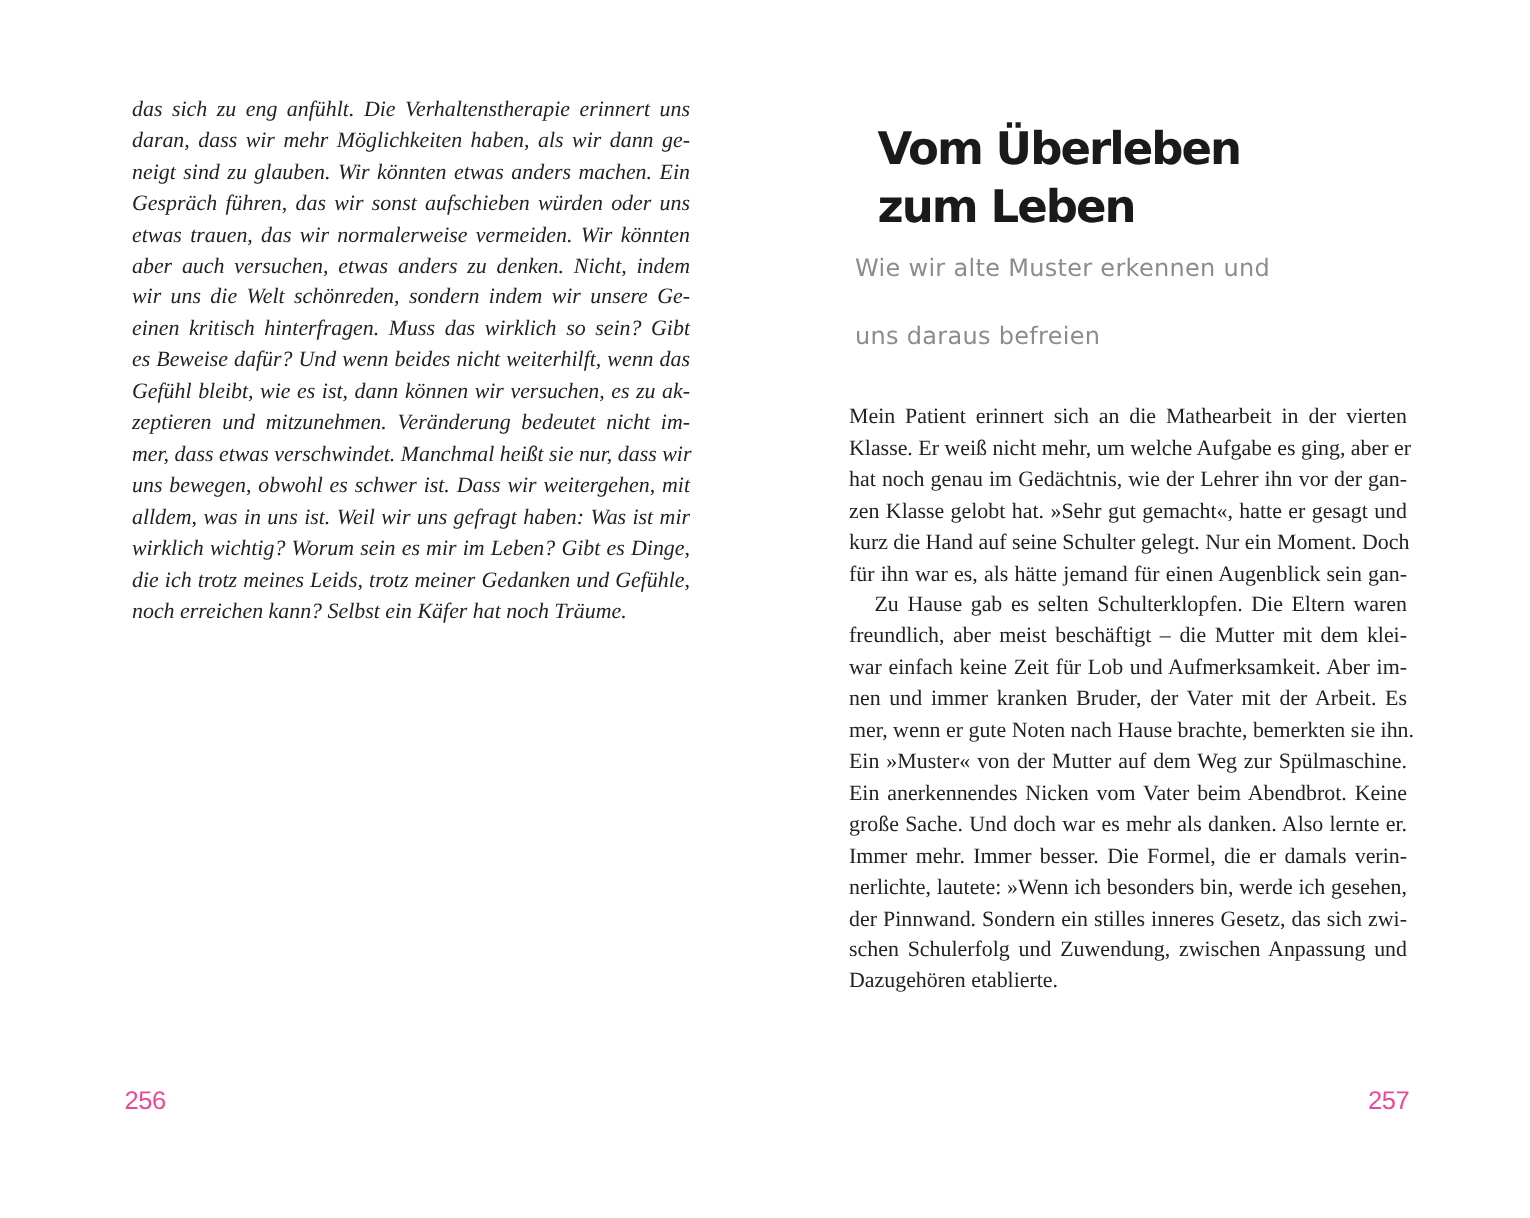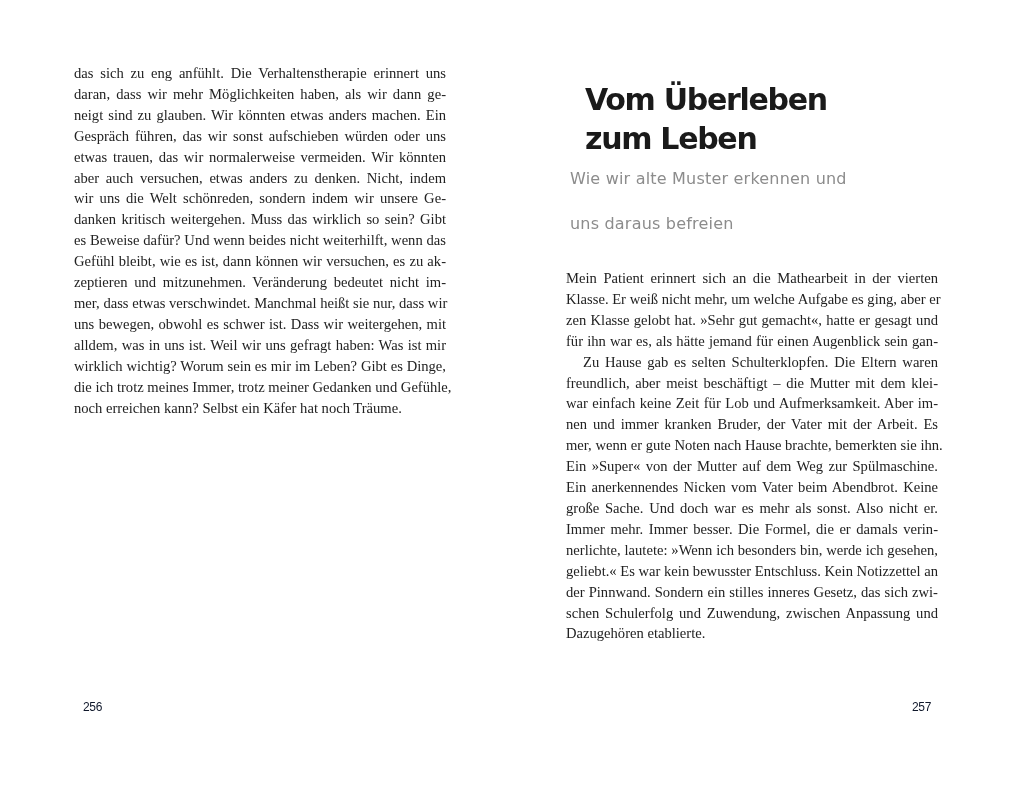--- a/index.html
+++ b/index.html
@@ -43,23 +43,24 @@
       text-align: justify;
     }
     .body-text .line.last {
       text-align-last: left;
     }
     .body-text .line.indent {
       padding-left: 17px;
     }
 
     .left-body {
-      left: 74px;
+      left: 88px;
       top: 63px;
       width: 372px;
+      font-style: italic;
     }
     .right-body {
       left: 56px;
       top: 268px;
       width: 372px;
     }
 
     .chapter-title {
       position: absolute;
       left: 59px;
@@ -83,86 +84,87 @@
       font-weight: normal;
       font-size: 16px;
       line-height: 24px;
       color: #8c8c8c;
       letter-spacing: 0.2px;
     }
     .chapter-subtitle span { display: block; white-space: nowrap; margin-top: 21px; }
 
     .page-number {
       position: absolute;
-      top: 700px;
+      top: 724px;
       font-family: "Liberation Sans", "DejaVu Sans", sans-serif;
-      font-size: 12px;
-      color: #0f172a;
+      font-size: 17px;
+      color: #ec4899;
       letter-spacing: -0.3px;
     }
     .page-number-left { left: 83px; }
     .page-number-right { left: 402px; }
   </style>
 </head>
 <body>
 
 <div class="spread">
 
   <div class="page page-left">
     <div class="body-text left-body">
       <span class="line">das sich zu eng anfühlt. Die Verhaltenstherapie erinnert uns</span>
       <span class="line">daran, dass wir mehr Möglichkeiten haben, als wir dann ge-</span>
       <span class="line">neigt sind zu glauben. Wir könnten etwas anders machen. Ein</span>
       <span class="line">Gespräch führen, das wir sonst aufschieben würden oder uns</span>
       <span class="line">etwas trauen, das wir normalerweise vermeiden. Wir könnten</span>
       <span class="line">aber auch versuchen, etwas anders zu denken. Nicht, indem</span>
       <span class="line">wir uns die Welt schönreden, sondern indem wir unsere Ge-</span>
-      <span class="line">danken kritisch weitergehen. Muss das wirklich so sein? Gibt</span>
+      <span class="line">einen kritisch hinterfragen. Muss das wirklich so sein? Gibt</span>
       <span class="line">es Beweise dafür? Und wenn beides nicht weiterhilft, wenn das</span>
       <span class="line">Gefühl bleibt, wie es ist, dann können wir versuchen, es zu ak-</span>
       <span class="line">zeptieren und mitzunehmen. Veränderung bedeutet nicht im-</span>
       <span class="line">mer, dass etwas verschwindet. Manchmal heißt sie nur, dass wir</span>
       <span class="line">uns bewegen, obwohl es schwer ist. Dass wir weitergehen, mit</span>
       <span class="line">alldem, was in uns ist. Weil wir uns gefragt haben: Was ist mir</span>
       <span class="line">wirklich wichtig? Worum sein es mir im Leben? Gibt es Dinge,</span>
-      <span class="line">die ich trotz meines Immer, trotz meiner Gedanken und Gefühle,</span>
+      <span class="line">die ich trotz meines Leids, trotz meiner Gedanken und Gefühle,</span>
       <span class="line last">noch erreichen kann? Selbst ein Käfer hat noch Träume.</span>
     </div>
     <div class="page-number page-number-left">256</div>
   </div>
 
   <div class="page page-right">
     <h1 class="chapter-title">
       <span>Vom Überleben</span>
       <span>zum Leben</span>
     </h1>
     <h2 class="chapter-subtitle">
       <span>Wie wir alte Muster erkennen und</span>
       <span>uns daraus befreien</span>
     </h2>
 
     <div class="body-text right-body">
       <div>
         <span class="line">Mein Patient erinnert sich an die Mathearbeit in der vierten</span>
         <span class="line">Klasse. Er weiß nicht mehr, um welche Aufgabe es ging, aber er</span>
+        <span class="line">hat noch genau im Gedächtnis, wie der Lehrer ihn vor der gan-</span>
         <span class="line">zen Klasse gelobt hat. »Sehr gut gemacht«, hatte er gesagt und</span>
+        <span class="line">kurz die Hand auf seine Schulter gelegt. Nur ein Moment. Doch</span>
         <span class="line">für ihn war es, als hätte jemand für einen Augenblick sein gan-</span>
       </div>
       <div>
         <span class="line indent">Zu Hause gab es selten Schulterklopfen. Die Eltern waren</span>
         <span class="line">freundlich, aber meist beschäftigt – die Mutter mit dem klei-</span>
         <span class="line">war einfach keine Zeit für Lob und Aufmerksamkeit. Aber im-</span>
         <span class="line">nen und immer kranken Bruder, der Vater mit der Arbeit. Es</span>
         <span class="line">mer, wenn er gute Noten nach Hause brachte, bemerkten sie ihn.</span>
-        <span class="line">Ein »Super« von der Mutter auf dem Weg zur Spülmaschine.</span>
+        <span class="line">Ein »Muster« von der Mutter auf dem Weg zur Spülmaschine.</span>
         <span class="line">Ein anerkennendes Nicken vom Vater beim Abendbrot. Keine</span>
-        <span class="line">große Sache. Und doch war es mehr als sonst. Also nicht er.</span>
+        <span class="line">große Sache. Und doch war es mehr als danken. Also lernte er.</span>
         <span class="line">Immer mehr. Immer besser. Die Formel, die er damals verin-</span>
         <span class="line">nerlichte, lautete: »Wenn ich besonders bin, werde ich gesehen,</span>
-        <span class="line">geliebt.« Es war kein bewusster Entschluss. Kein Notizzettel an</span>
         <span class="line">der Pinnwand. Sondern ein stilles inneres Gesetz, das sich zwi-</span>
         <span class="line">schen Schulerfolg und Zuwendung, zwischen Anpassung und</span>
         <span class="line last">Dazugehören etablierte.</span>
       </div>
     </div>
 
     <div class="page-number page-number-right">257</div>
   </div>
 
 </div>

